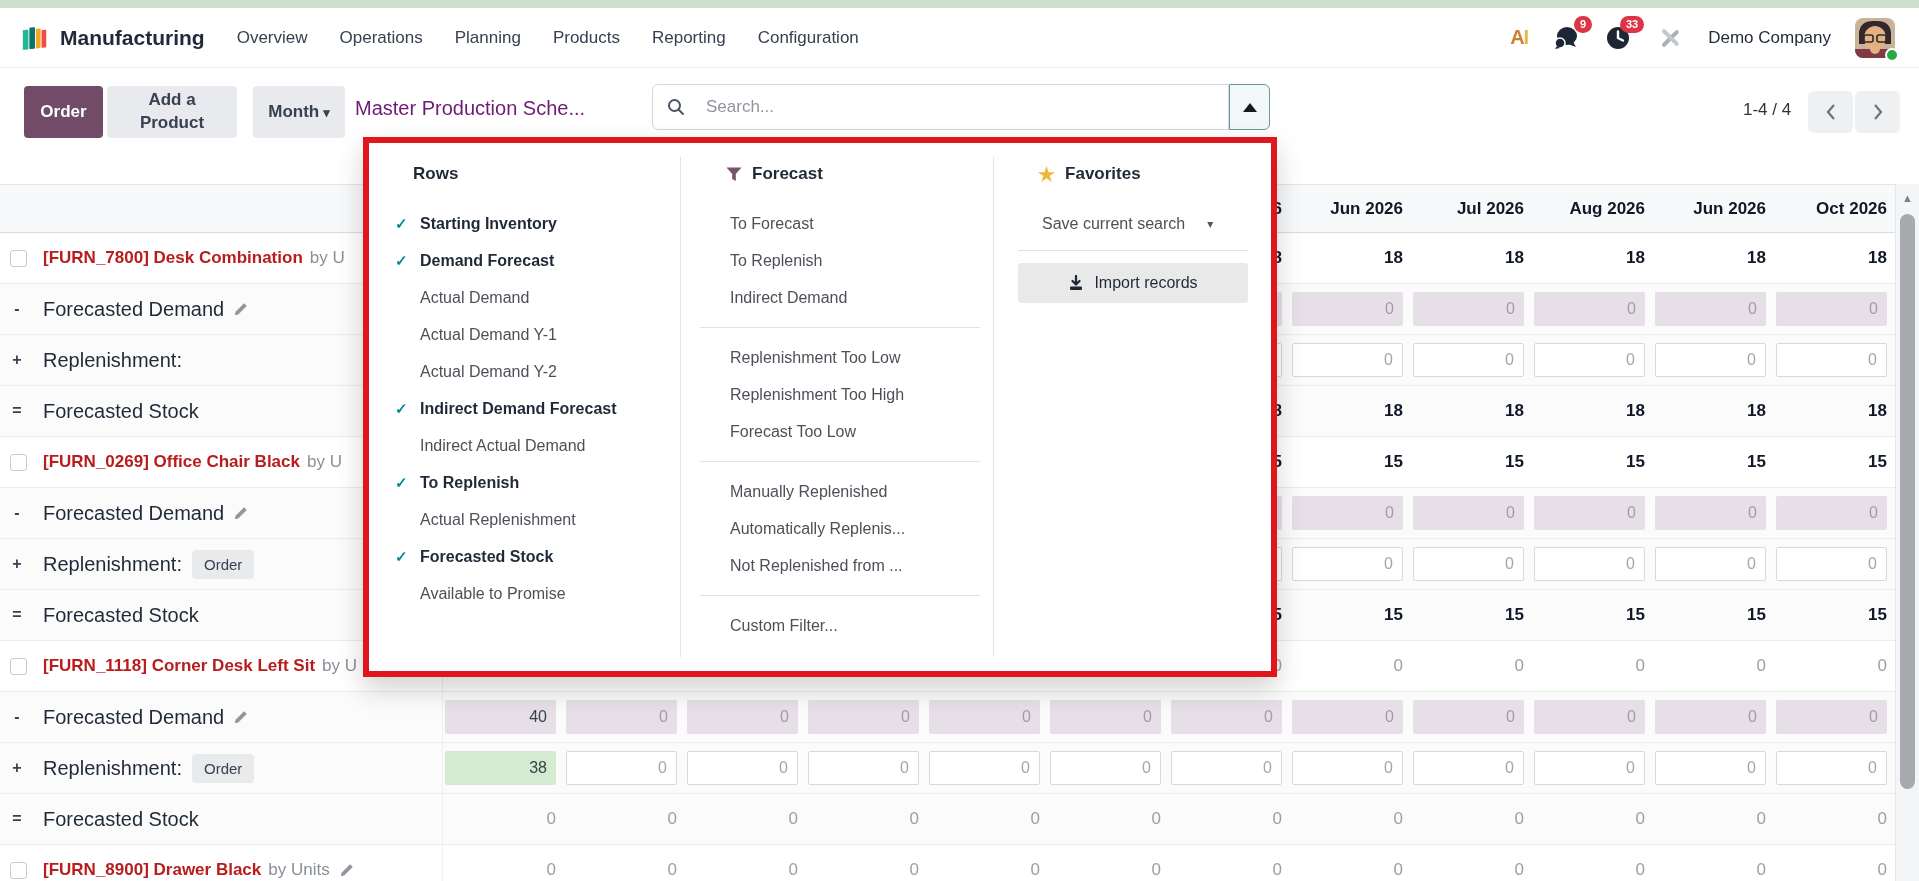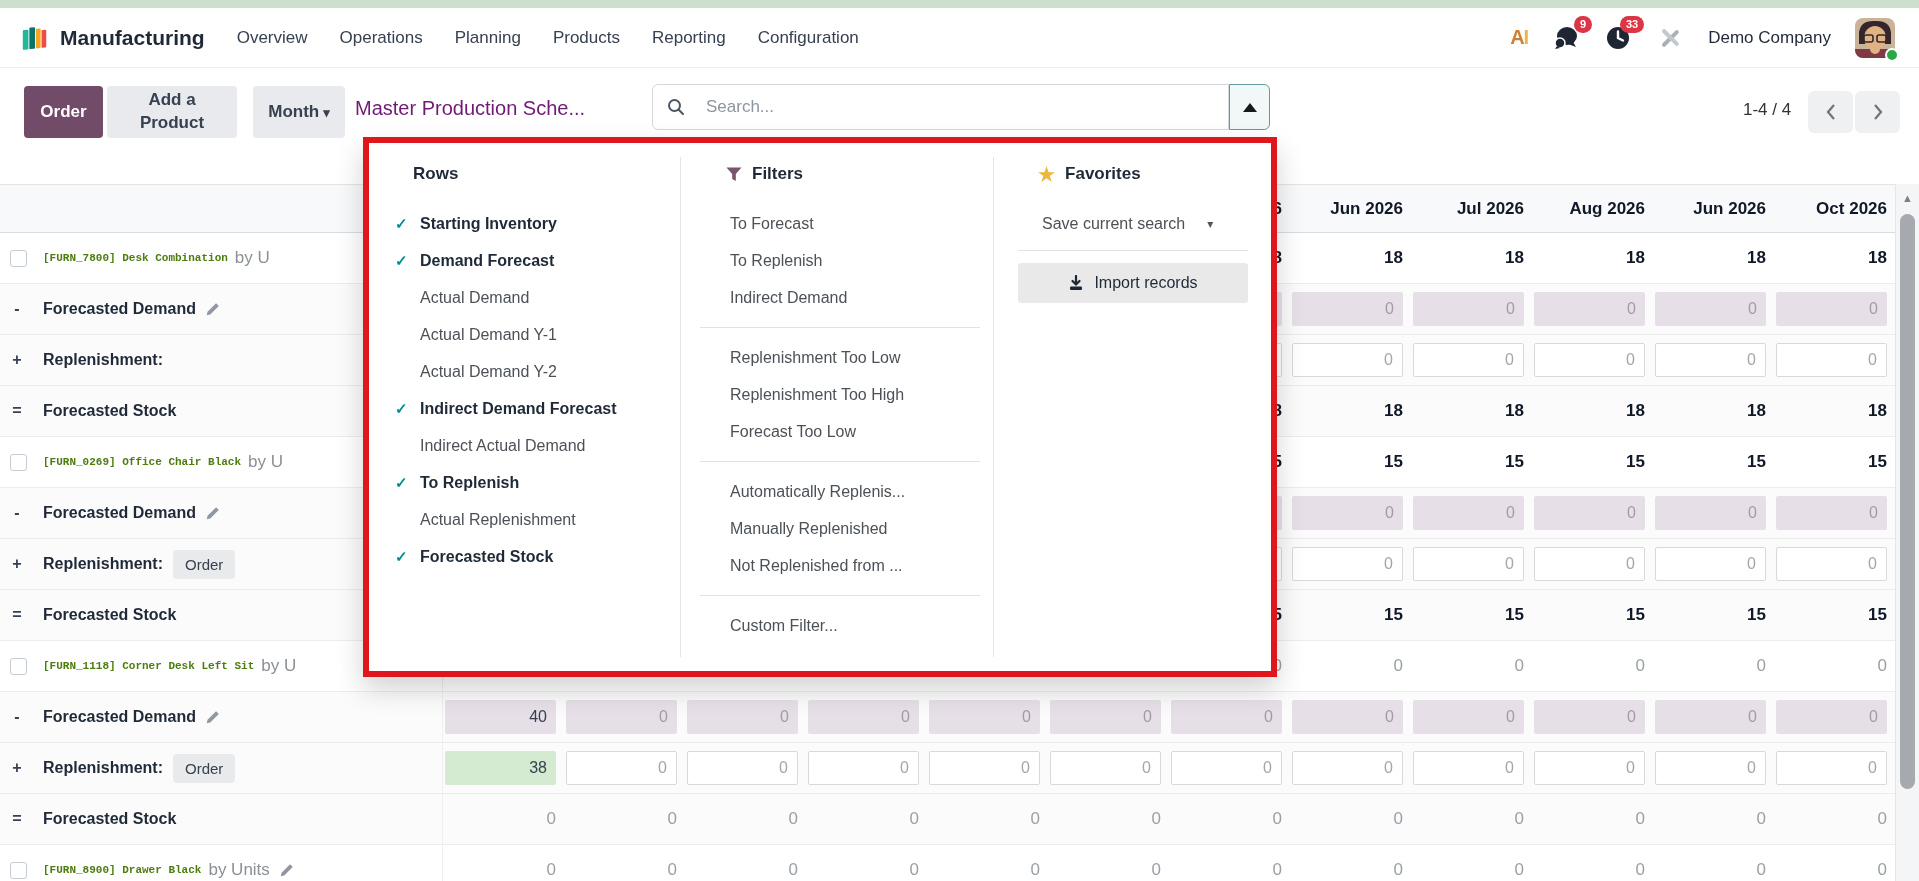--- a/index.html
+++ b/index.html
@@ -60,23 +60,23 @@
   .th-label { width:443px; flex:none; }
   .th { width:121px; flex:none; display:flex; align-items:center; justify-content:flex-end;
         padding-right:8px; font-weight:700; font-size:17px; color:#111827; white-space:nowrap; }
   .trow { display:flex; height:51px; border-bottom:1px solid #ececec; background:#fff; }
   .trow.sub { background:#fbfbfc; }
   .tlabel { width:443px; flex:none; display:flex; align-items:center; padding-left:10px; height:100%;
             border-right:1px solid #efefef; overflow:hidden; white-space:nowrap; }
   .cb { width:17px; height:17px; border:1px solid #c7ccd4; border-radius:3px; background:#fff; flex:none;
         margin-right:16px; cursor:pointer; }
   .op { width:14px; margin-right:19px; font-weight:700; color:#374151; font-size:16px; text-align:center; flex:none; }
-  .plink { color:#4d7c0f; font-weight:700; font-size:11px; cursor:pointer; text-decoration:none;font-family:Liberation Mono, monospace; }
+  .plink { color:#b91c1c; font-weight:700; font-size:17px; cursor:pointer; text-decoration:none; }
   .suffix { color:#8a9097; font-size:17px; margin-left:7px; }
-  .slabel { font-weight:700; font-size:16px; color:#1f2937; }
+  .slabel { font-weight:400; font-size:20px; color:#1f2937; }
   .pencil { margin-left:9px; flex:none; display:inline-flex; cursor:pointer; }
   .obadge { margin-left:10px; background:#e9eaec; border-radius:4px; padding:6px 12px; font-size:15px;
             color:#374151; cursor:pointer; }
   .tcell { width:121px; flex:none; display:flex; align-items:center; justify-content:flex-end;
            padding-right:8px; font-size:17px; height:100%; }
   .val-bold { font-weight:700; color:#111827; }
   .val-muted { color:#9aa0a6; }
   .inbox { width:111px; height:34px; border-radius:2px; display:flex; align-items:center;
            justify-content:flex-end; padding-right:9px; font-size:16px; color:#a6a6a6; cursor:text; }
   .inbox.lav { background:#e6dfe7; color:#a49ba5; }
@@ -842,41 +842,44 @@
             <span class="check">✓</span>
             <span>To Replenish</span>
           </div>
           <div class="dd-item">
             <span>Actual Replenishment</span>
           </div>
           <div class="dd-item checked">
             <span class="check">✓</span>
             <span>Forecasted Stock</span>
           </div>
+          <div class="dd-item">
+            <span>Available to Promise</span>
+          </div>
         </div>
     </div>
 
     <div class="dd-col dd-filters">
       <div class="dd-title">
         <svg width="16" height="15" viewBox="0 0 16 15">
           <path d="M0.5 0.5 H15.5 L9.8 7 V14 L6.2 12 V7 Z" fill="#7a546c"></path>
         </svg>
-        <span>Filters</span>
+        <span>Forecast</span>
       </div>
       <div class="dd-list" id="filters-list">
           <div class="dd-item">To Forecast</div>
           <div class="dd-item">To Replenish</div>
           <div class="dd-item">Indirect Demand</div>
           <hr class="dd-sep">
           <div class="dd-item">Replenishment Too Low</div>
           <div class="dd-item">Replenishment Too High</div>
           <div class="dd-item">Forecast Too Low</div>
           <hr class="dd-sep">
+          <div class="dd-item">Manually Replenished</div>
           <div class="dd-item">Automatically Replenis...</div>
-          <div class="dd-item">Manually Replenished</div>
           <div class="dd-item">Not Replenished from ...</div>
           <hr class="dd-sep">
           <div class="dd-item">Custom Filter...</div>
         </div>
     </div>
 
     <div class="dd-col dd-favorites">
       <div class="dd-title">
         <span class="star">★</span>
         <span>Favorites</span>

